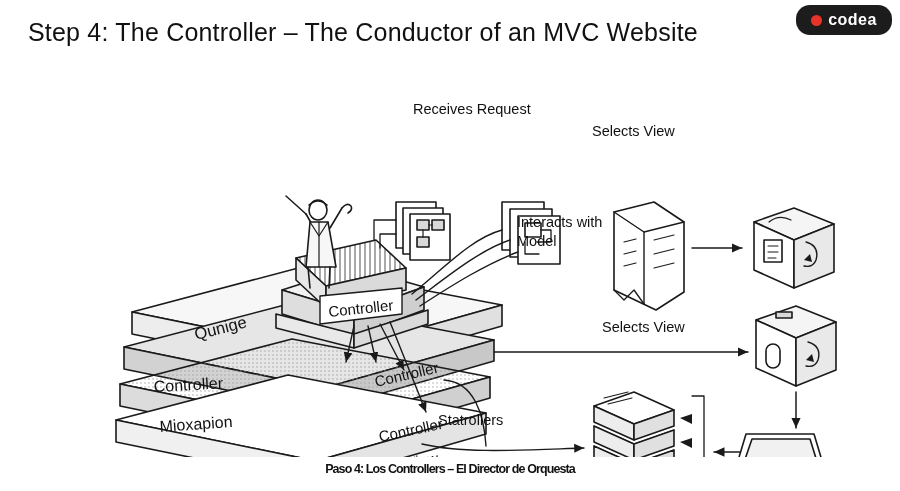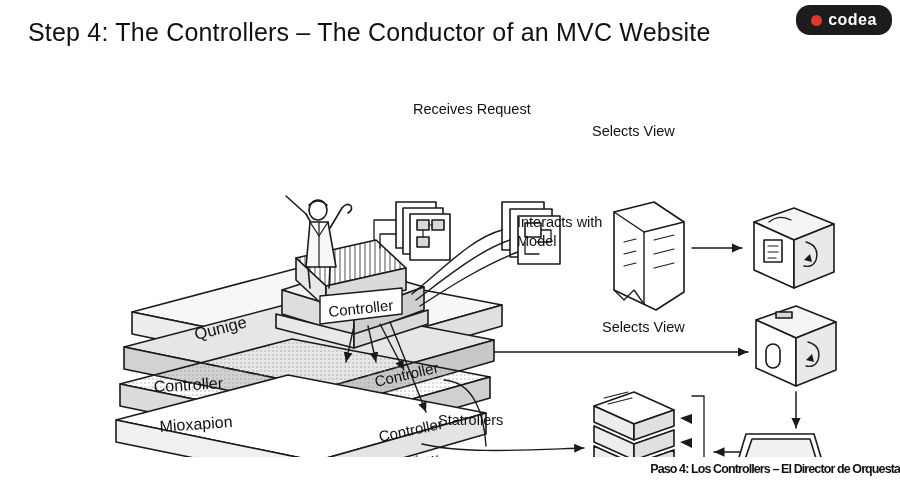--- a/index.html
+++ b/index.html
@@ -70,33 +70,33 @@
   }
   #diagram svg {
     display: block;
   }
   
   #caption {
     position: absolute;
     left: 0;
     right: 0;
     bottom: 15px;
-    text-align: right;
+    text-align: center;
     font-size: 12.5px;
     font-weight: 700;
     letter-spacing: -0.9px;
     color: #111111;
   }
 </style>
 </head>
 <body>
 
 <div id="page">
 
-  <div id="slide-title">Step 4: The Controllers – The Conductor of an MVC Website</div>
+  <div id="slide-title">Step 4: The Controller – The Conductor of an MVC Website</div>
 
   <div id="logo-badge">
     <span class="dot"></span>
     <span class="word">codea</span>
   </div>
 
   <div id="diagram">
     <svg width="900" height="395" viewBox="0 0 900 395" xmlns="http://www.w3.org/2000/svg">
       <defs>
         <pattern id="dots" width="4" height="4" patternUnits="userSpaceOnUse">

